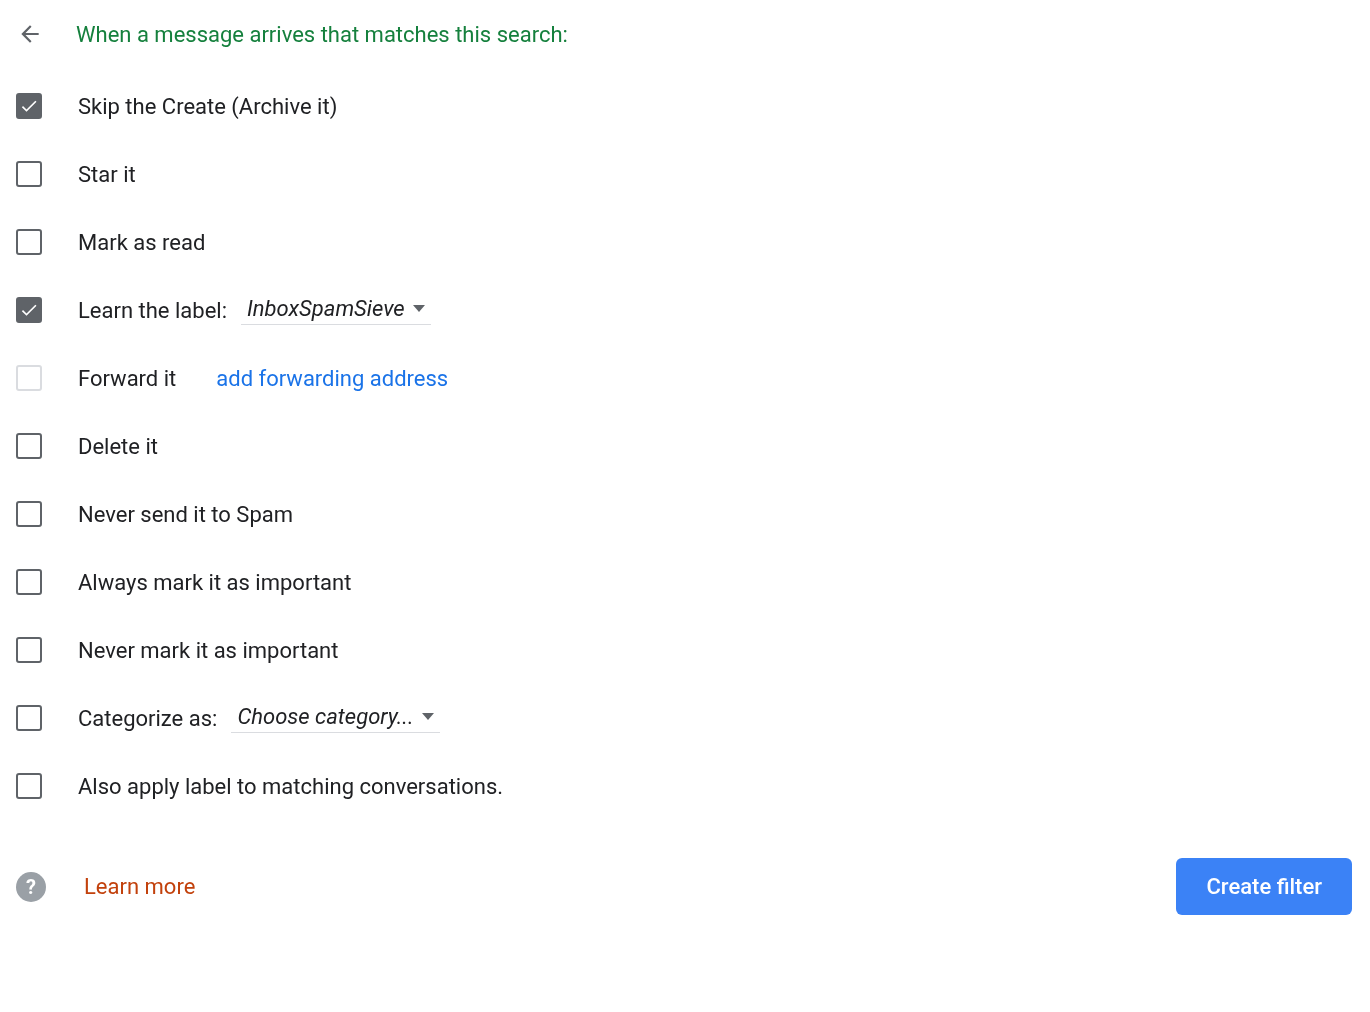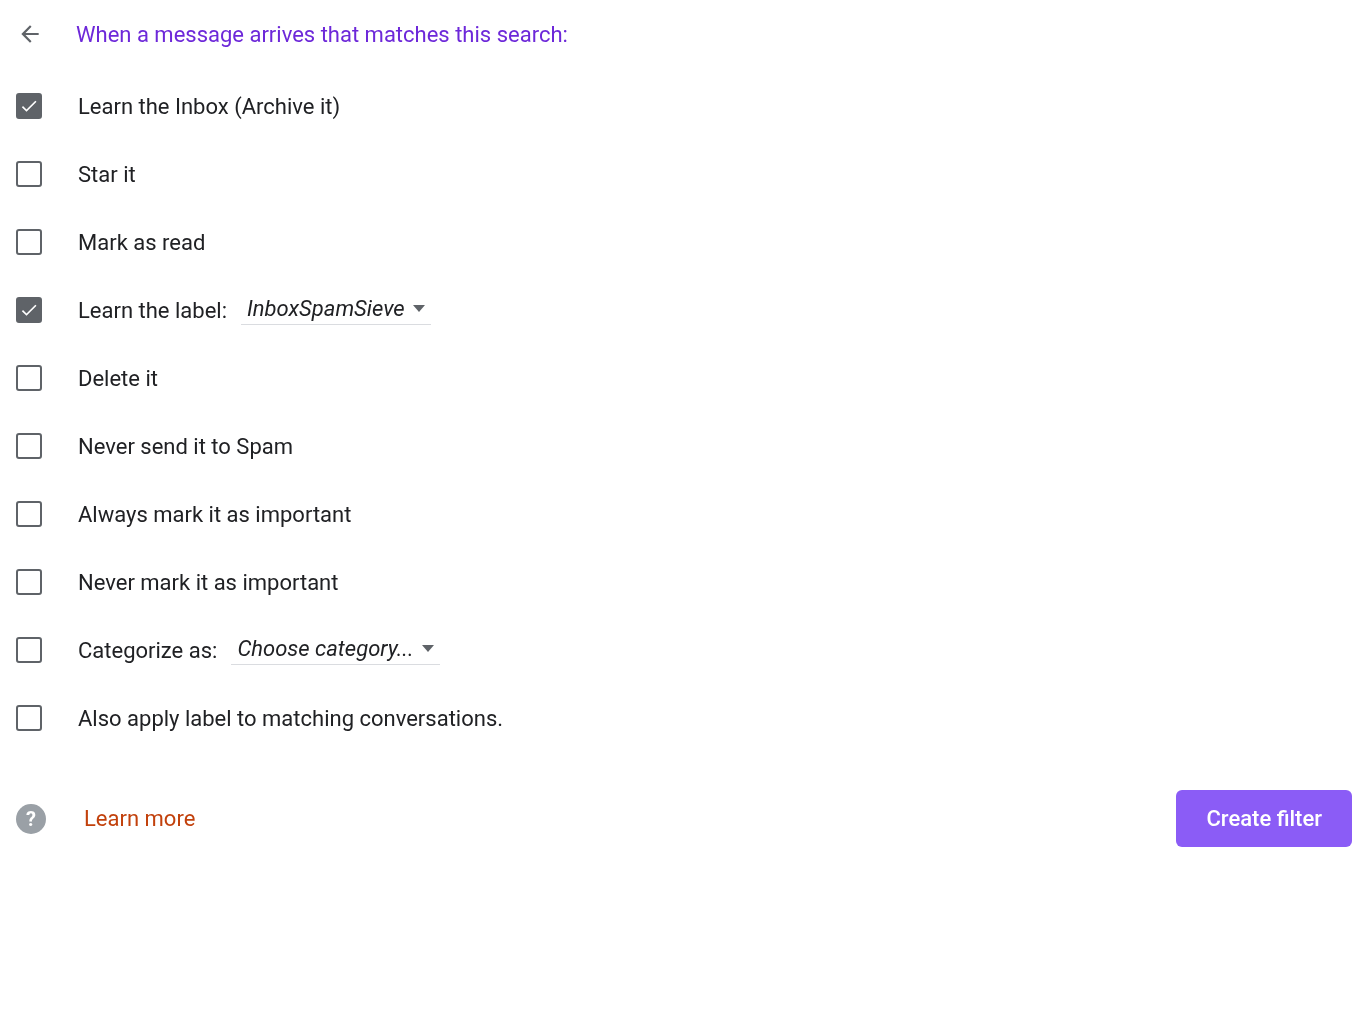--- a/index.html
+++ b/index.html
@@ -26,21 +26,21 @@
     display: flex;
     align-items: center;
     justify-content: center;
     cursor: pointer;
     color: #5f6368;
   }
   .back-btn svg { width: 26px; height: 26px; }
   .header-title {
     margin-left: 26px;
     font-size: 22px;
-    color: #6d28d9;
+    color: #15803d;
   }
   .options {
     display: flex;
     flex-direction: column;
   }
   .row {
     display: flex;
     align-items: center;
     min-height: 68px;
     padding-left: 6px;
@@ -124,21 +124,21 @@
     cursor: pointer;
     margin-left: 4px;
   }
   .learn-more {
     margin-left: 38px;
     color: #c2410c;
     font-size: 22px;
     cursor: pointer;
   }
   .create-btn {
-    background: #8b5cf6;
+    background: #3b82f6;
     color: #fff;
     border: none;
     border-radius: 6px;
     font-size: 22px;
     font-weight: 500;
     padding: 16px 30px;
     cursor: pointer;
     font-family: inherit;
   }
 </style>
@@ -157,21 +157,21 @@
   </div>
 
   <div class="options" id="options-list">
       <div class="row">
         <span class="cb checked">
           <svg viewBox="0 0 24 24">
             <path fill="currentColor" d="M9 16.17 4.83 12l-1.42 1.41L9 19 21 7l-1.41-1.41z"></path>
           </svg>
         </span>
         <span class="row-label">
-          <span>Learn the Inbox (Archive it)</span>
+          <span>Skip the Create (Archive it)</span>
         </span>
       </div>
       <div class="row">
         <span class="cb"></span>
         <span class="row-label">
           <span>Star it</span>
         </span>
       </div>
       <div class="row">
         <span class="cb"></span>
@@ -184,20 +184,27 @@
           <svg viewBox="0 0 24 24">
             <path fill="currentColor" d="M9 16.17 4.83 12l-1.42 1.41L9 19 21 7l-1.41-1.41z"></path>
           </svg>
         </span>
         <span class="row-label">
           <span>Learn the label:</span>
           <span class="dropdown">
             <span class="dropdown-text">InboxSpamSieve</span>
             <span class="triangle"></span>
           </span>
+        </span>
+      </div>
+      <div class="row">
+        <span class="cb disabled"></span>
+        <span class="row-label">
+          <span>Forward it</span>
+          <span class="link">add forwarding address</span>
         </span>
       </div>
       <div class="row">
         <span class="cb"></span>
         <span class="row-label">
           <span>Delete it</span>
         </span>
       </div>
       <div class="row">
         <span class="cb"></span>

